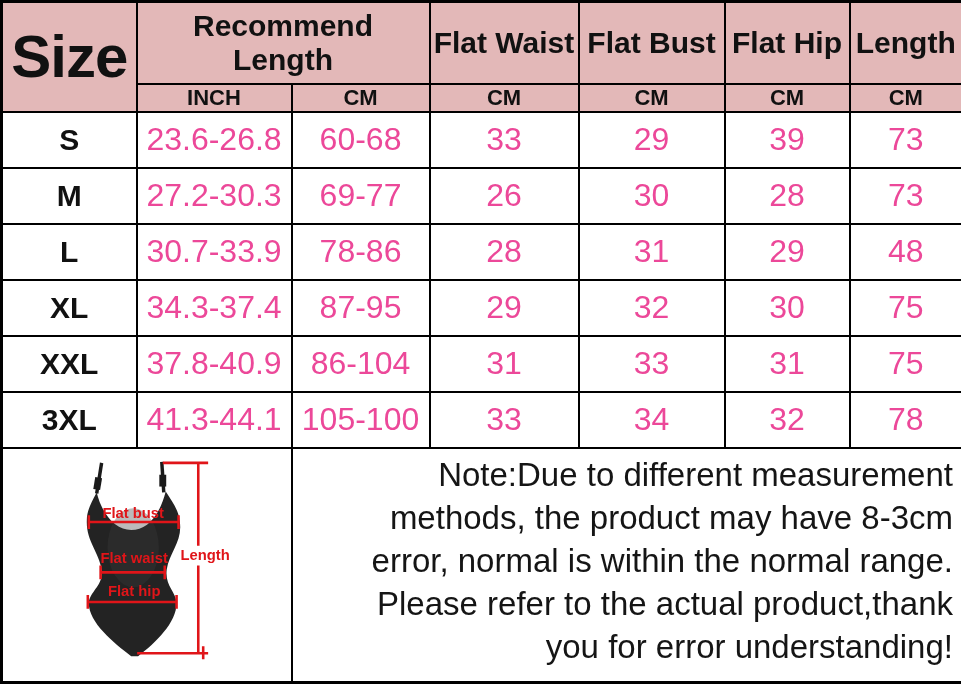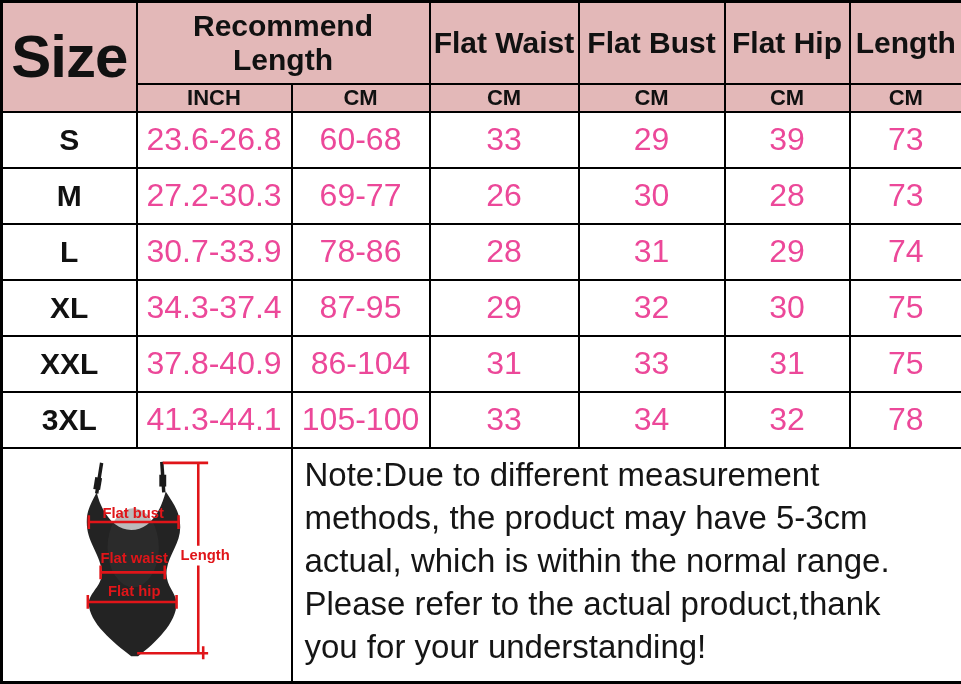--- a/index.html
+++ b/index.html
@@ -17,21 +17,21 @@
   tr.r-head2{height:14px;}
   tr.r-data{height:56px;}
   th.c-size{font-size:60px;font-weight:700;letter-spacing:-1px;}
   th.c-head{font-size:30px;font-weight:700;}
   span.rec-inner{display:inline-block;max-width:185px;line-height:1.12;}
   tr.r-head2 th{font-size:22px;font-weight:700;}
   th.row-size{font-size:30px;font-weight:700;}
   td.val{font-size:32px;font-weight:400;color:#ec4899;}
   td.fig-cell{vertical-align:top;padding:0;background:#fff;}
   td.fig-cell svg{display:block;}
-  td.note-cell{vertical-align:top;text-align:left;padding:4px 8px 0 12px;background:#fff;}
+  td.note-cell{vertical-align:top;text-align:right;padding:4px 8px 0 12px;background:#fff;}
   .note-line{font-size:33px;line-height:43px;color:#151515;white-space:nowrap;}
   .red-label{fill:#e01519;font-family:"Liberation Sans",sans-serif;font-weight:700;font-size:15px;}
   .red-label-sm{fill:#e01519;font-family:"Liberation Sans",sans-serif;font-weight:700;font-size:15px;}
 </style>
 </head>
 <body>
 
 <table class="size-chart">
   <colgroup>
     <col style="width:135px">
@@ -78,21 +78,21 @@
       <td class="val">28</td>
       <td class="val">73</td>
     </tr>
     <tr class="r-data">
       <th class="row-size">L</th>
       <td class="val">30.7-33.9</td>
       <td class="val">78-86</td>
       <td class="val">28</td>
       <td class="val">31</td>
       <td class="val">29</td>
-      <td class="val">74</td>
+      <td class="val">48</td>
     </tr>
     <tr class="r-data">
       <th class="row-size">XL</th>
       <td class="val">34.3-37.4</td>
       <td class="val">87-95</td>
       <td class="val">29</td>
       <td class="val">32</td>
       <td class="val">30</td>
       <td class="val">75</td>
     </tr>
@@ -144,20 +144,20 @@
             <path d="M198,14 L198,98 M198,118 L198,206 M162,14 L208,14 M136,207 L208,207 M203,200 L203,213"></path>
           </g>
           <text class="red-label" x="132" y="70" text-anchor="middle">Flat bust</text>
           <text class="red-label" x="133" y="116" text-anchor="middle">Flat waist</text>
           <text class="red-label" x="133" y="149" text-anchor="middle">Flat hip</text>
           <text class="red-label-sm" x="205" y="112" text-anchor="middle">Length</text>
         </svg>
       </td>
       <td class="note-cell" colspan="5">
         <div class="note-line">Note:Due to different measurement</div>
-        <div class="note-line">methods, the product may have 5-3cm</div>
-        <div class="note-line">actual, which is within the normal range.</div>
+        <div class="note-line">methods, the product may have 8-3cm</div>
+        <div class="note-line">error, normal is within the normal range.</div>
         <div class="note-line">Please refer to the actual product,thank</div>
-        <div class="note-line">you for your understanding!</div>
+        <div class="note-line">you for error understanding!</div>
       </td>
     </tr>
   </tbody>
 </table>
 
 </body></html>

